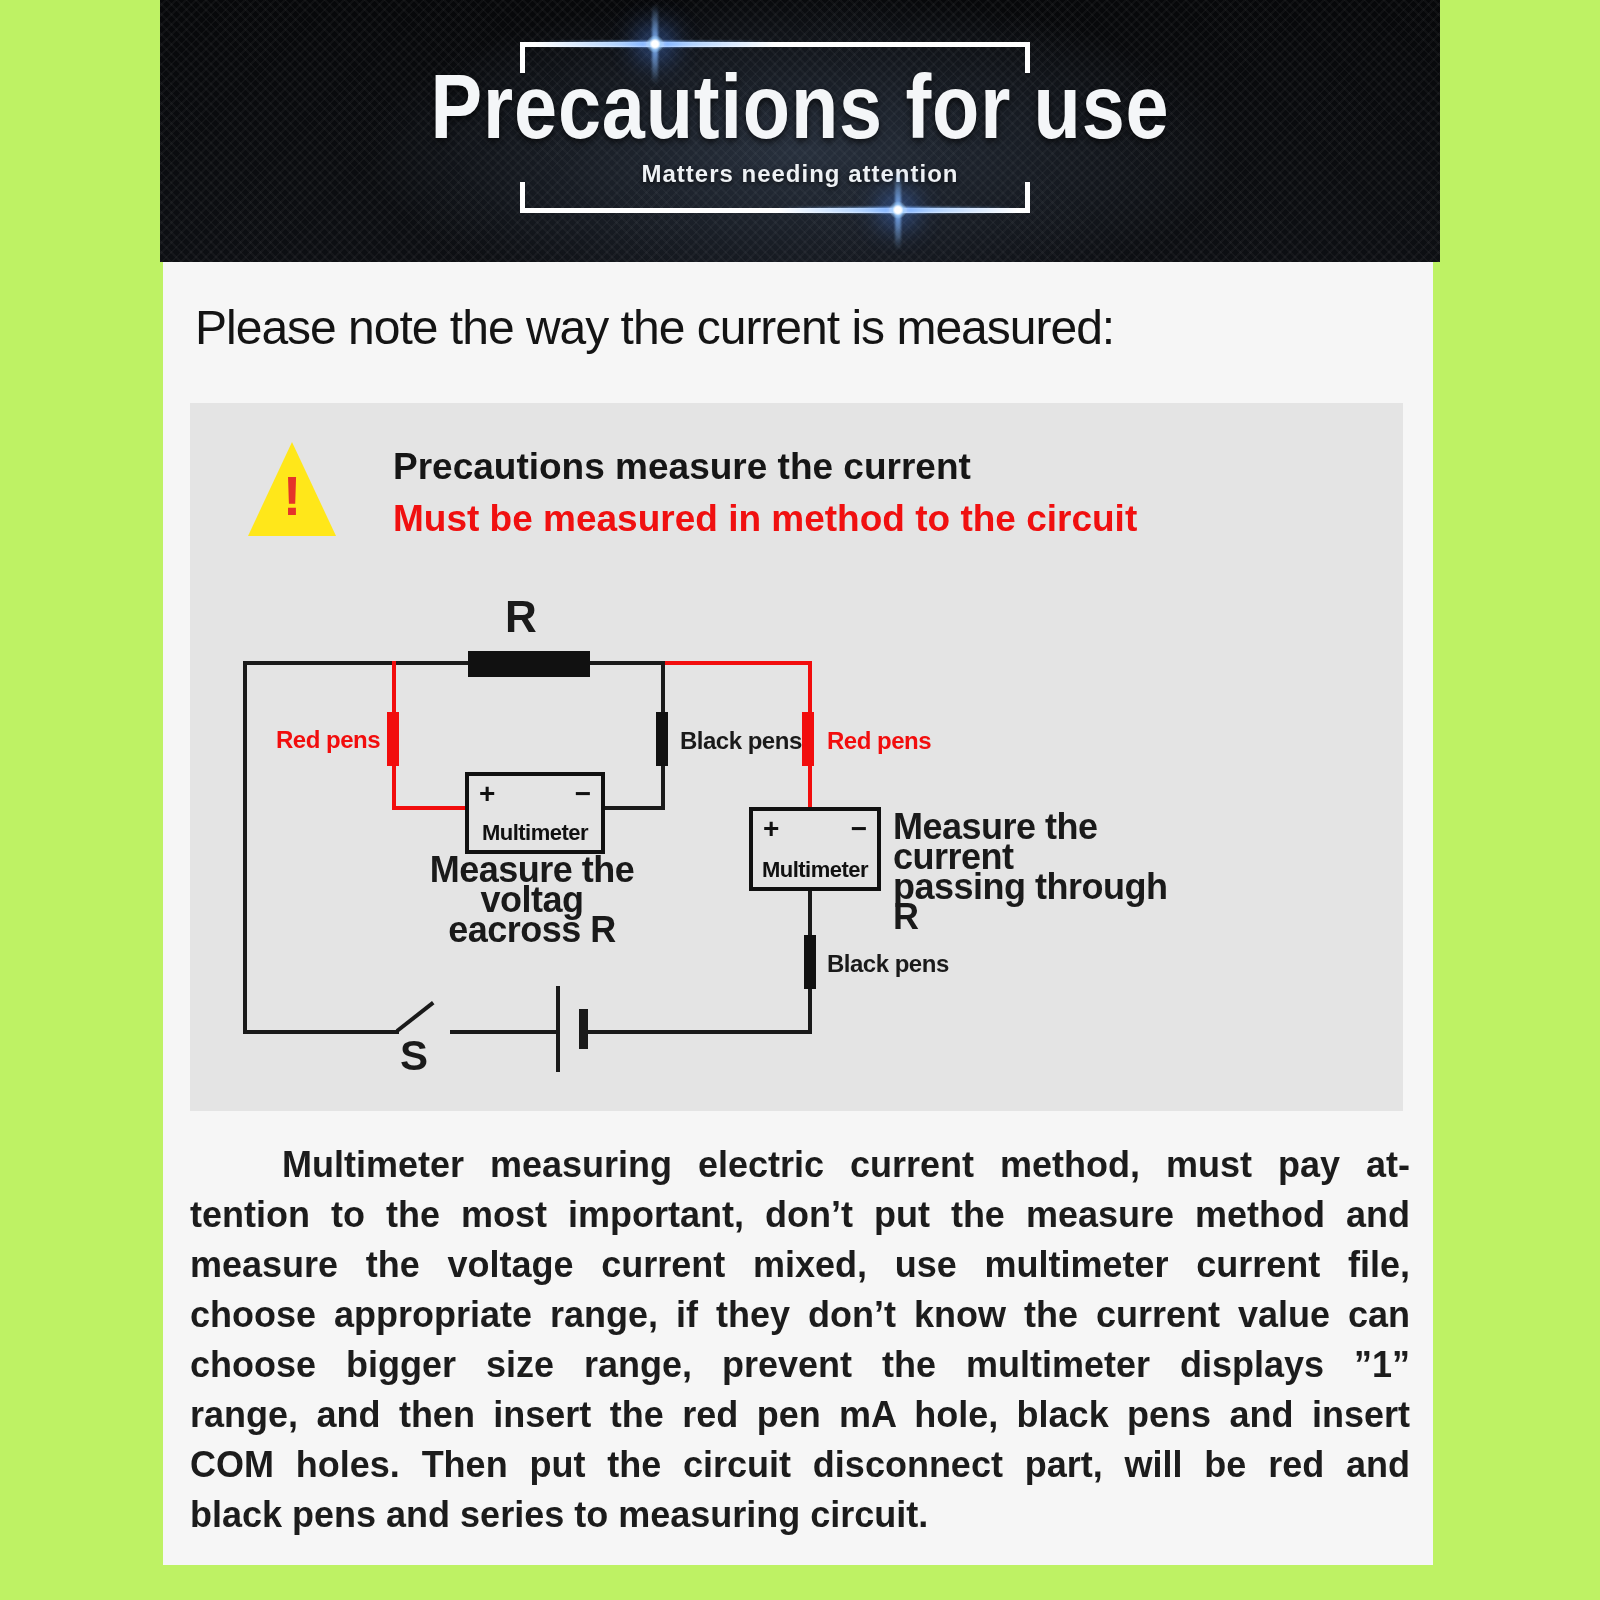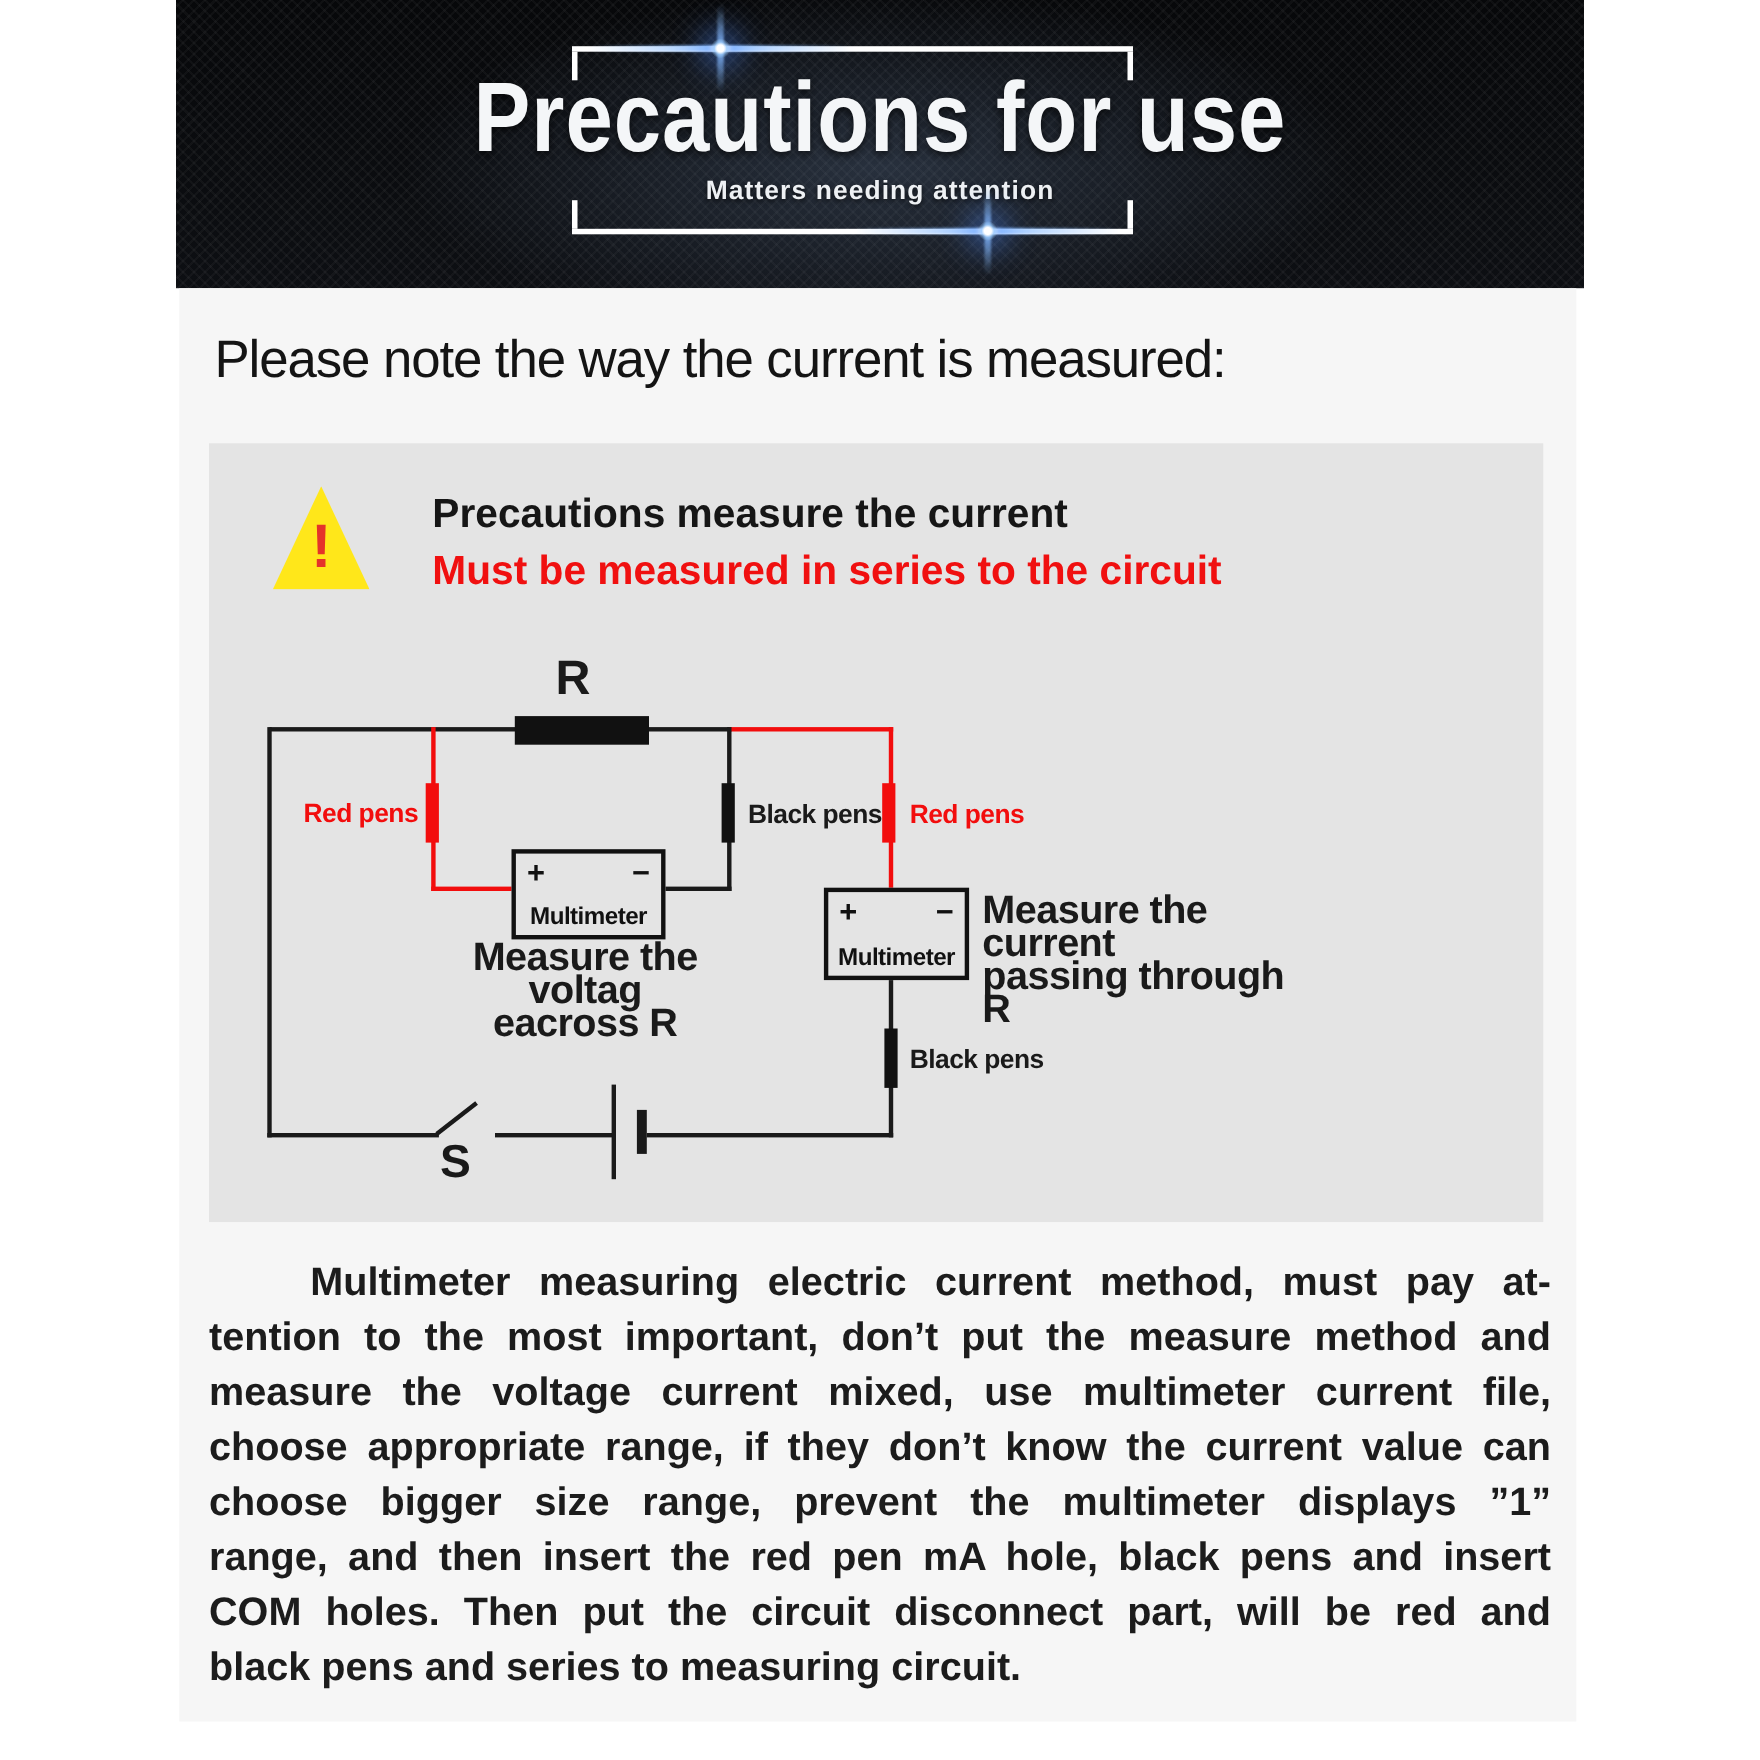--- a/index.html
+++ b/index.html
@@ -1,16 +1,16 @@
 <!DOCTYPE html>
 <html><head>
 <meta charset="utf-8">
 <style>
   html,body{margin:0;padding:0;background:#000;}
-  #canvas{position:relative;width:1600px;height:1600px;background:#ffffff;overflow:hidden;
+  #canvas{position:relative;width:1600px;height:1600px;background:#bef264;overflow:hidden;
           font-family:"Liberation Sans",sans-serif;}
 
   
   .header{position:absolute;left:160px;top:0;width:1280px;height:262px;
     background:
       radial-gradient(ellipse 620px 230px at 50% 58%, rgba(96,118,150,.34), rgba(10,12,16,0) 70%),
       repeating-linear-gradient(45deg, rgba(255,255,255,.035) 0 2px, transparent 2px 7px),
       repeating-linear-gradient(-45deg, rgba(255,255,255,.035) 0 2px, transparent 2px 7px),
       linear-gradient(180deg,#07080a,#0d0f13);}
   .title{position:absolute;left:0;top:60px;width:1280px;text-align:center;color:#f4f6f8;
@@ -94,21 +94,21 @@
 
   <div class="content"></div>
   <div class="heading">Please note the way the current is measured:</div>
 
   <div class="panel"></div>
 
   <div class="warn-triangle">
     <span class="excl">!</span>
   </div>
   <div class="warn-title">Precautions measure the current</div>
-  <div class="warn-sub">Must be measured in series to the circuit</div>
+  <div class="warn-sub">Must be measured in method to the circuit</div>
 
   <div class="wire" style="left:245px;top:661px;width:420px;height:4px;"></div>
   <div class="wire red" style="left:663px;top:661px;width:149px;height:4px;"></div>
 
   <div class="wire" style="left:243px;top:661px;width:4px;height:373px;"></div>
 
   <div class="wire" style="left:243px;top:1030px;width:156px;height:4px;"></div>
   <div class="wire" style="left:397px;top:1029px;width:46px;height:4px;transform:rotate(-38deg);transform-origin:0 50%;"></div>
   <div class="wire" style="left:450px;top:1030px;width:107px;height:4px;"></div>
   <div class="wire" style="left:556px;top:986px;width:4px;height:86px;"></div>

